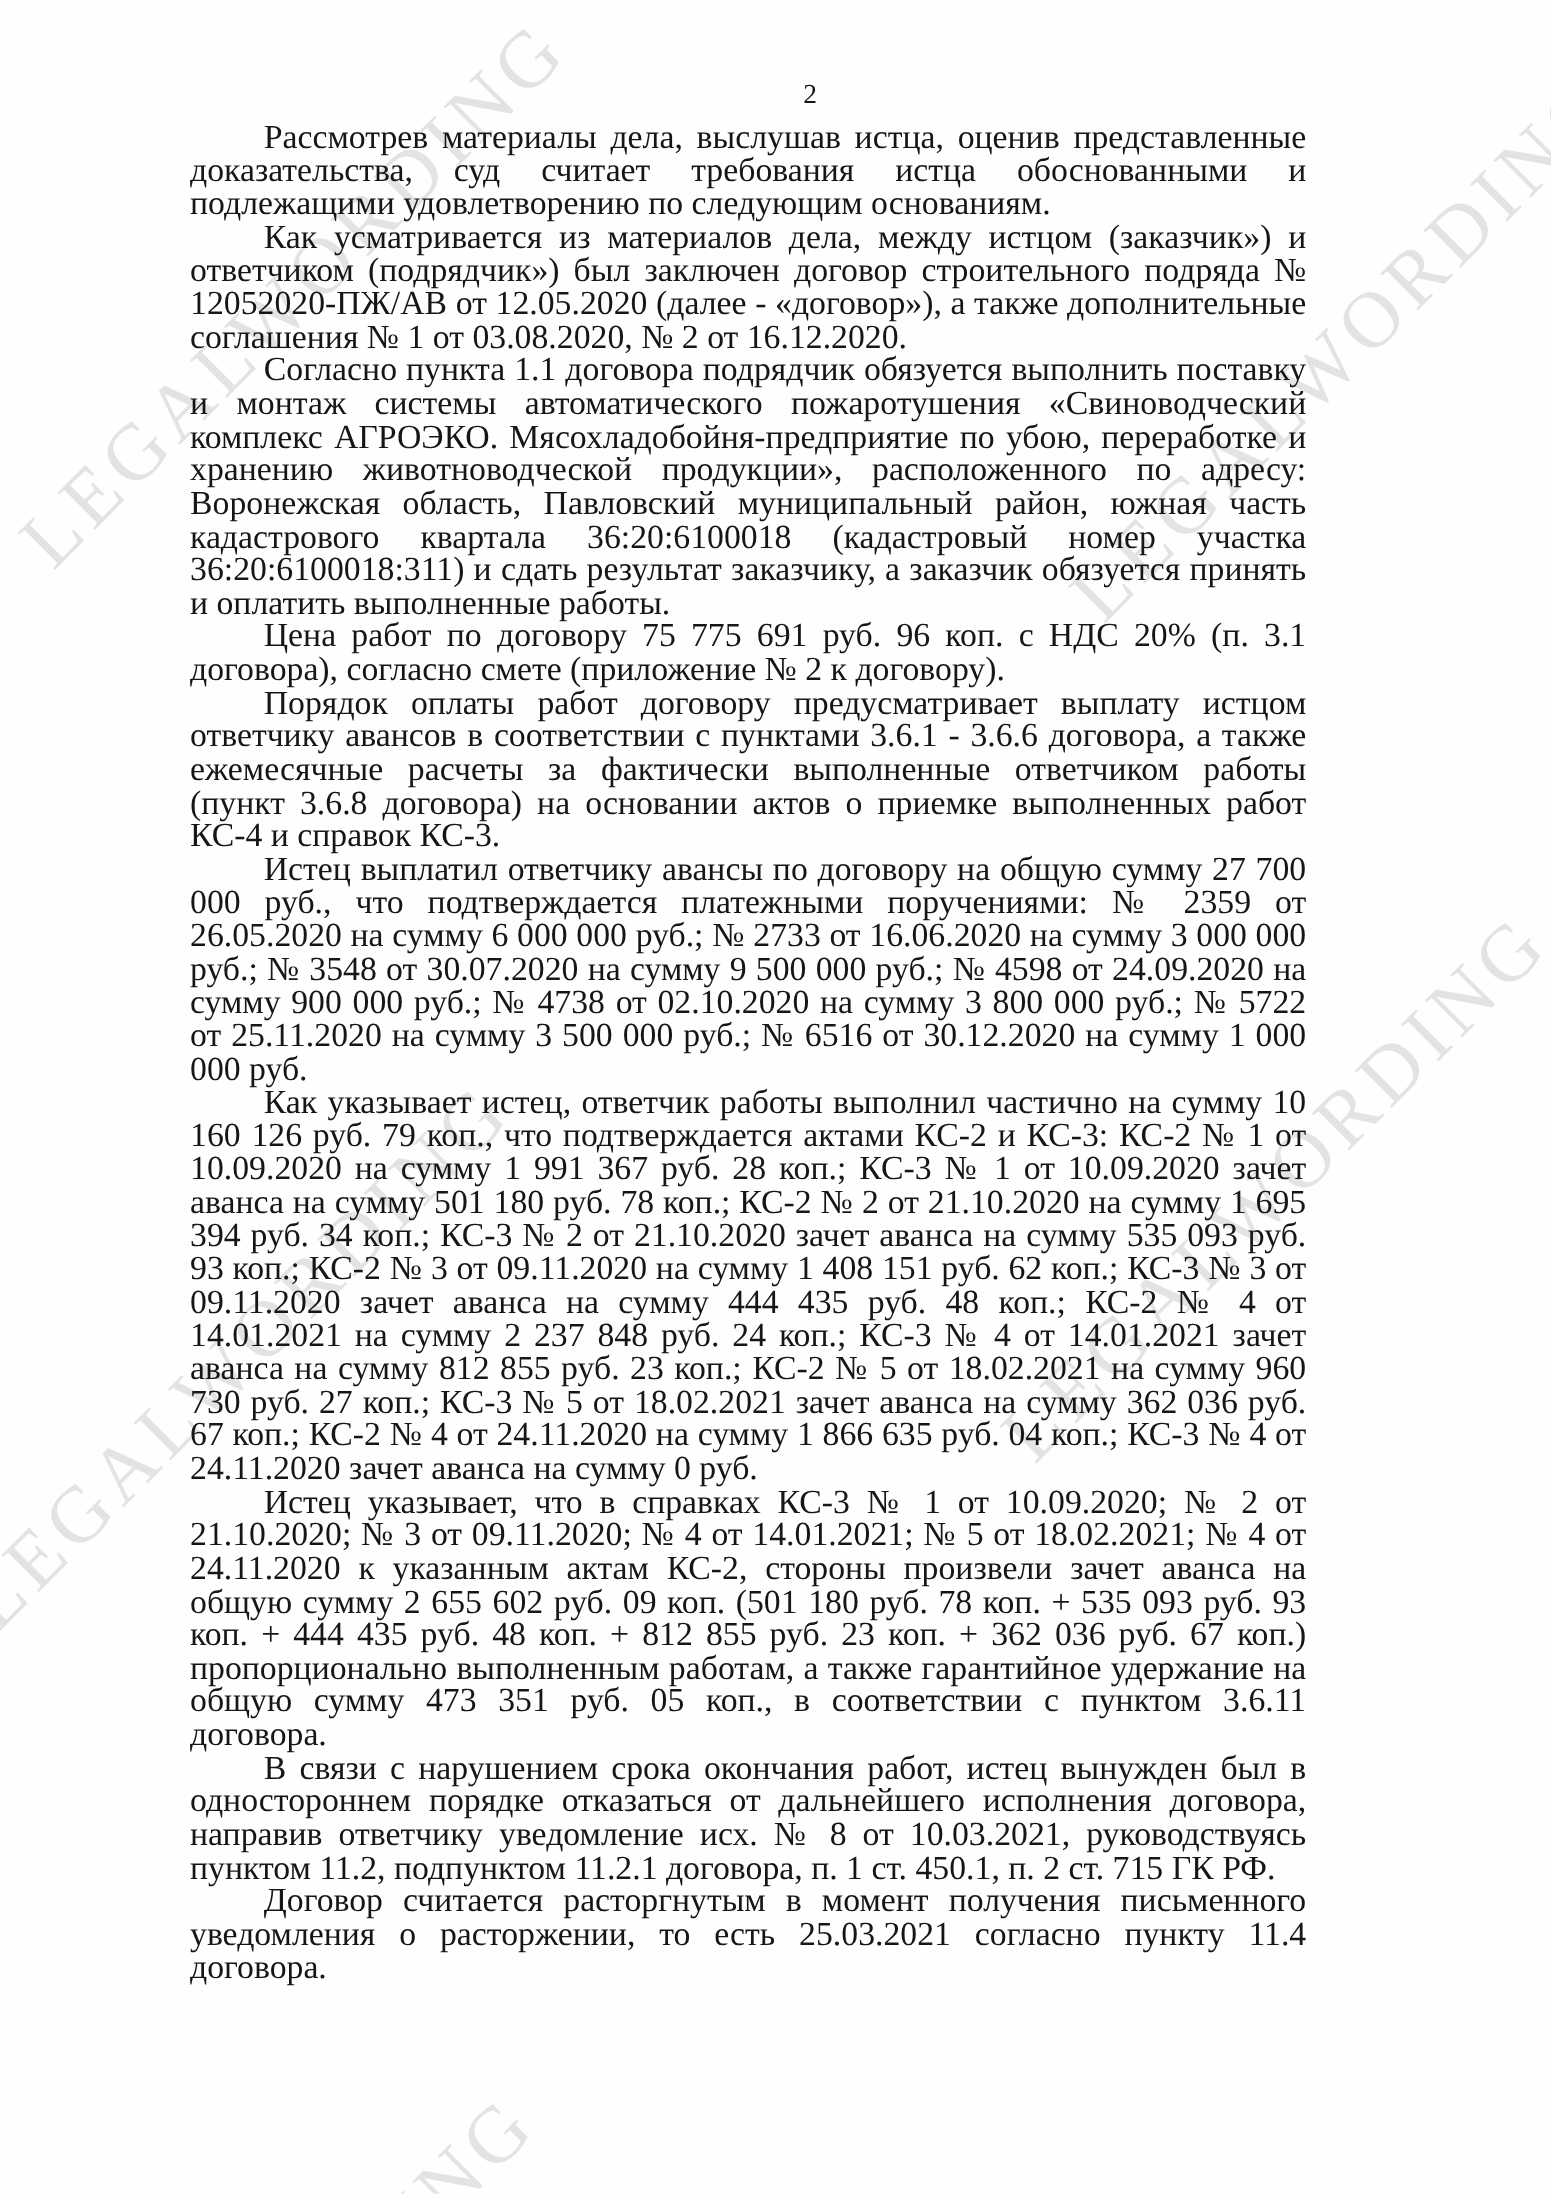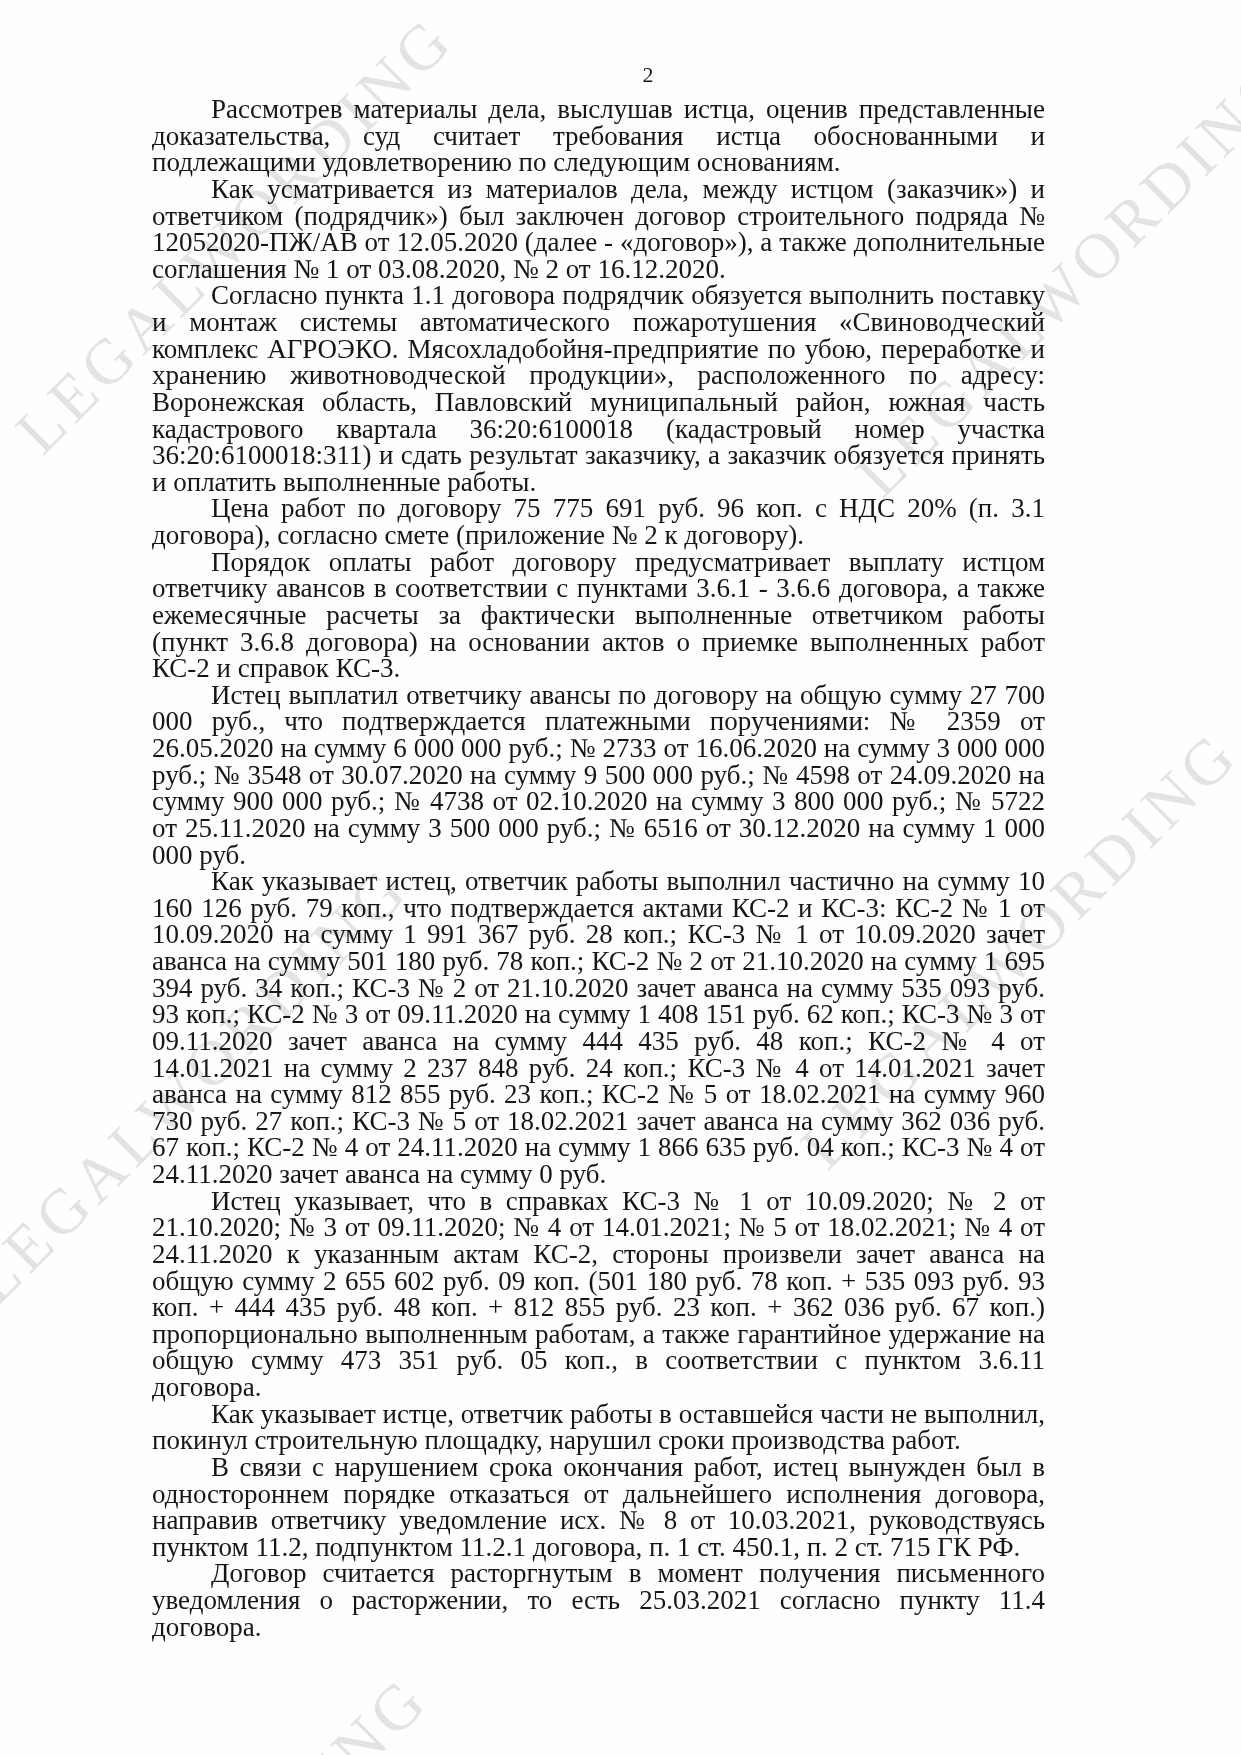--- a/index.html
+++ b/index.html
@@ -72,22 +72,21 @@
   <div class="watermark wm-4">LEGALWORDING</div>
   <div class="watermark wm-5">LEGALWORDING</div>
 
   <div class="page-number">2</div>
 
   <div class="content">
     <p>Рассмотрев материалы дела, выслушав истца, оценив представленные доказательства, суд считает требования истца обоснованными и подлежащими удовлетворению по следующим основаниям.</p>
     <p>Как усматривается из материалов дела, между истцом (заказчик») и ответчиком (подрядчик») был заключен договор строительного подряда № 12052020-ПЖ/АВ от 12.05.2020 (далее - «договор»), а также дополнительные соглашения № 1 от 03.08.2020, № 2 от 16.12.2020.</p>
     <p>Согласно пункта 1.1 договора подрядчик обязуется выполнить поставку и монтаж системы автоматического пожаротушения «Свиноводческий комплекс АГРОЭКО. Мясохладобойня-предприятие по убою, переработке и хранению животноводческой продукции», расположенного по адресу: Воронежская область, Павловский муниципальный район, южная часть кадастрового квартала 36:20:6100018 (кадастровый номер участка 36:20:6100018:311) и сдать результат заказчику, а заказчик обязуется принять и оплатить выполненные работы.</p>
     <p>Цена работ по договору 75 775 691 руб. 96 коп. с НДС 20% (п. 3.1 договора), согласно смете (приложение № 2 к договору).</p>
-    <p>Порядок оплаты работ договору предусматривает выплату истцом ответчику авансов в соответствии с пунктами 3.6.1 - 3.6.6 договора, а также ежемесячные расчеты за фактически выполненные ответчиком работы (пункт 3.6.8 договора) на основании актов о приемке выполненных работ КС-2 и справок КС-3.</p>
+    <p>Порядок оплаты работ договору предусматривает выплату истцом ответчику авансов в соответствии с пунктами 3.6.1 - 3.6.6 договора, а также ежемесячные расчеты за фактически выполненные ответчиком работы (пункт 3.6.8 договора) на основании актов о приемке выполненных работ КС-4 и справок КС-3.</p>
     <p>Истец выплатил ответчику авансы по договору на общую сумму 27 700 000 руб., что подтверждается платежными поручениями: № 2359 от 26.05.2020 на сумму 6 000 000 руб.; № 2733 от 16.06.2020 на сумму 3 000 000 руб.; № 3548 от 30.07.2020 на сумму 9 500 000 руб.; № 4598 от 24.09.2020 на сумму 900 000 руб.; № 4738 от 02.10.2020 на сумму 3 800 000 руб.; № 5722 от 25.11.2020 на сумму 3 500 000 руб.; № 6516 от 30.12.2020 на сумму 1 000 000 руб.</p>
     <p>Как указывает истец, ответчик работы выполнил частично на сумму 10 160 126 руб. 79 коп., что подтверждается актами КС-2 и КС-3: КС-2 № 1 от 10.09.2020 на сумму 1 991 367 руб. 28 коп.; КС-3 № 1 от 10.09.2020 зачет аванса на сумму 501 180 руб. 78 коп.; КС-2 № 2 от 21.10.2020 на сумму 1 695 394 руб. 34 коп.; КС-3 № 2 от 21.10.2020 зачет аванса на сумму 535 093 руб. 93 коп.; КС-2 № 3 от 09.11.2020 на сумму 1 408 151 руб. 62 коп.; КС-3 № 3 от 09.11.2020 зачет аванса на сумму 444 435 руб. 48 коп.; КС-2 № 4 от 14.01.2021 на сумму 2 237 848 руб. 24 коп.; КС-3 № 4 от 14.01.2021 зачет аванса на сумму 812 855 руб. 23 коп.; КС-2 № 5 от 18.02.2021 на сумму 960 730 руб. 27 коп.; КС-3 № 5 от 18.02.2021 зачет аванса на сумму 362 036 руб. 67 коп.; КС-2 № 4 от 24.11.2020 на сумму 1 866 635 руб. 04 коп.; КС-3 № 4 от 24.11.2020 зачет аванса на сумму 0 руб.</p>
     <p>Истец указывает, что в справках КС-3 № 1 от 10.09.2020; № 2 от 21.10.2020; № 3 от 09.11.2020; № 4 от 14.01.2021; № 5 от 18.02.2021; № 4 от 24.11.2020 к указанным актам КС-2, стороны произвели зачет аванса на общую сумму 2 655 602 руб. 09 коп. (501 180 руб. 78 коп. + 535 093 руб. 93 коп. + 444 435 руб. 48 коп. + 812 855 руб. 23 коп. + 362 036 руб. 67 коп.) пропорционально выполненным работам, а также гарантийное удержание на общую сумму 473 351 руб. 05 коп., в соответствии с пунктом 3.6.11 договора.</p>
-    <p>Как указывает истце, ответчик работы в оставшейся части не выполнил, покинул строительную площадку, нарушил сроки производства работ.</p>
     <p>В связи с нарушением срока окончания работ, истец вынужден был в одностороннем порядке отказаться от дальнейшего исполнения договора, направив ответчику уведомление исх. № 8 от 10.03.2021, руководствуясь пунктом 11.2, подпунктом 11.2.1 договора, п. 1 ст. 450.1, п. 2 ст. 715 ГК РФ.</p>
     <p>Договор считается расторгнутым в момент получения письменного уведомления о расторжении, то есть 25.03.2021 согласно пункту 11.4 договора.</p>
   </div>
 
 </div>
 
 </body></html>

